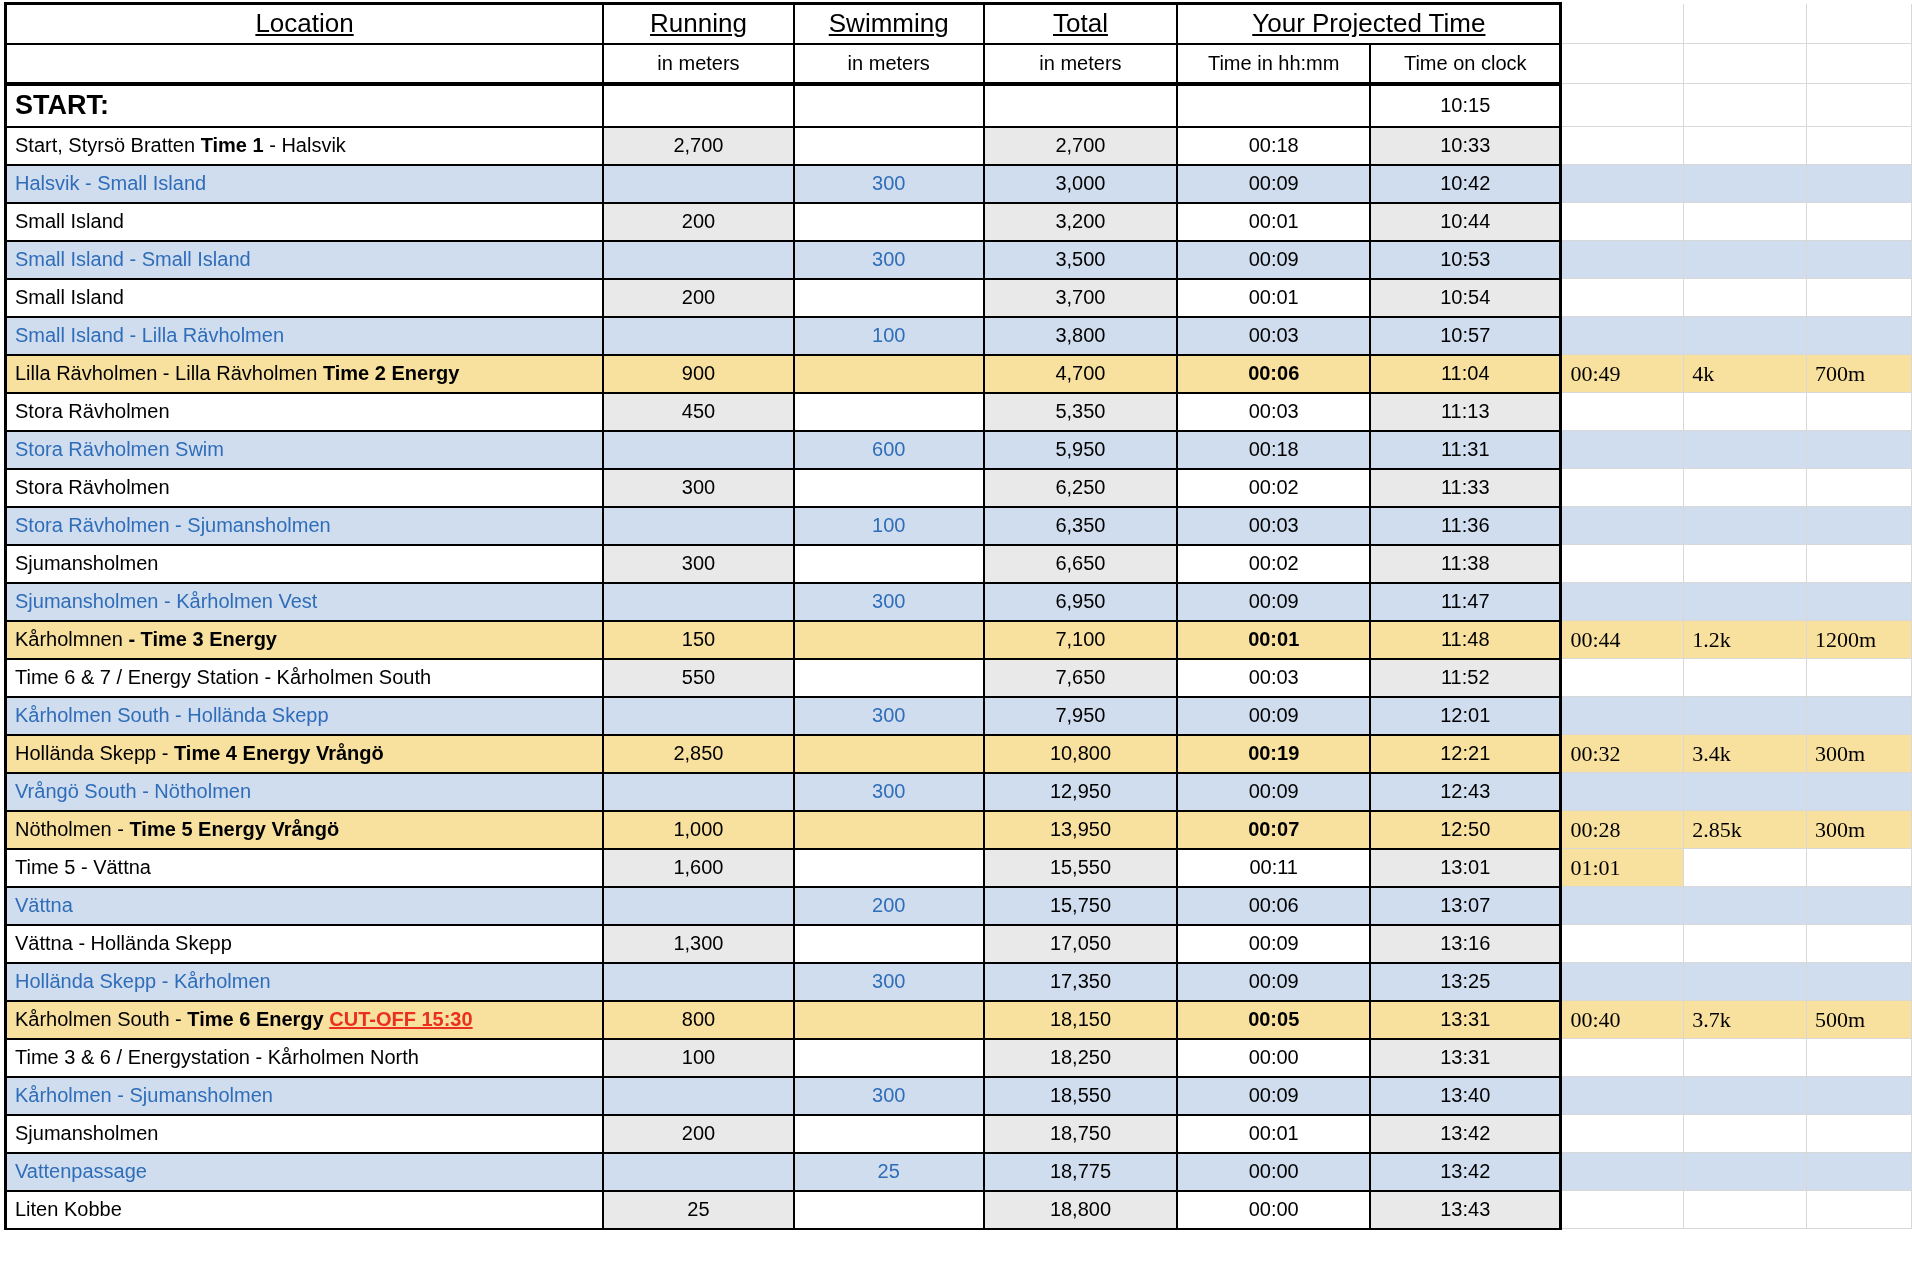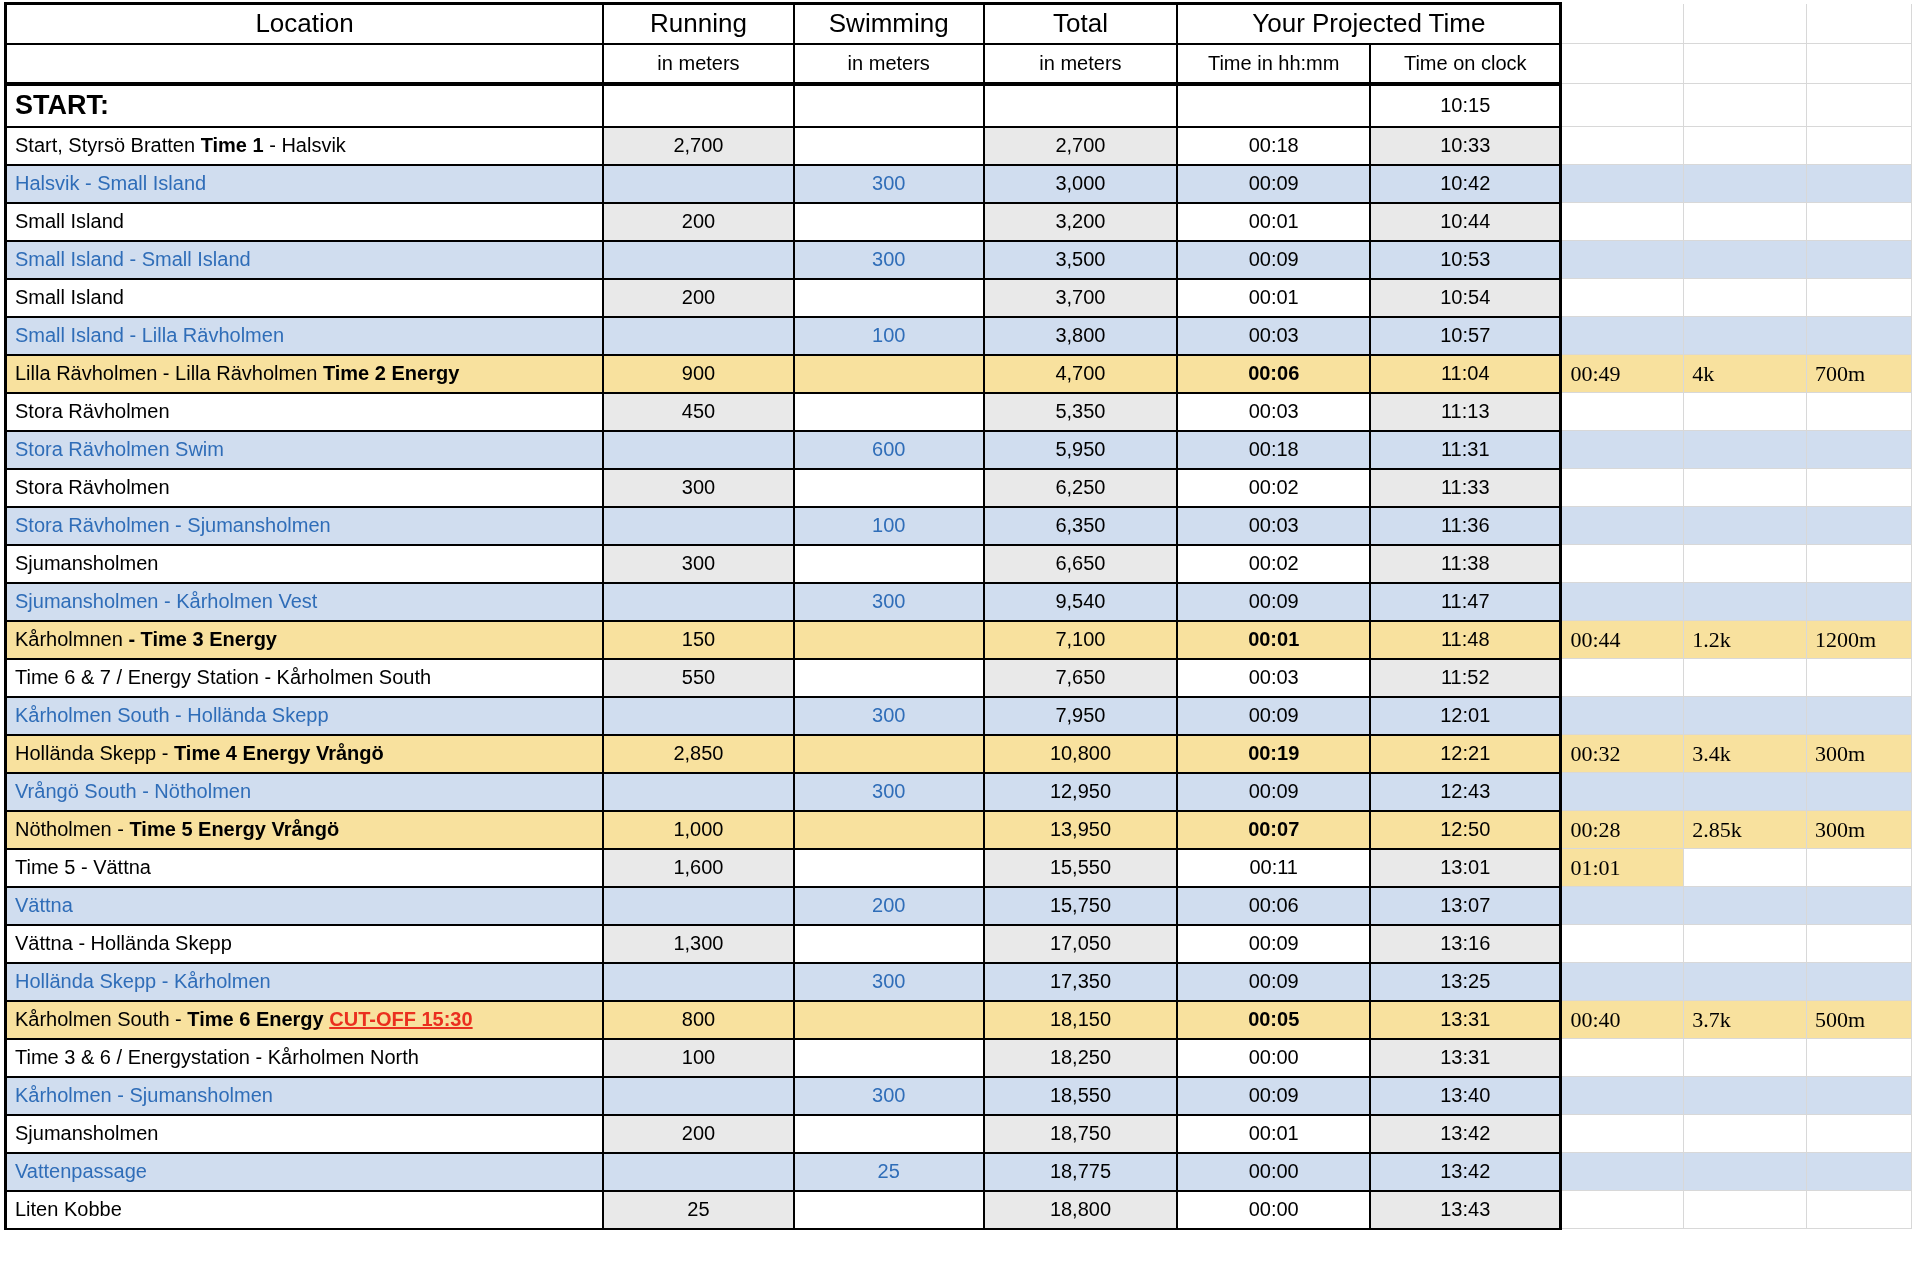--- a/index.html
+++ b/index.html
@@ -30,21 +30,21 @@
   }
   .bg-b{background:var(--bluerow,#d0ddef);}
   .bg-y{background:var(--yellow,#f8e19e);margin-top:31px;}
   .bg-g{background:var(--gray,#e9e9e9);}
   .tx-b{color:var(--bluetext,#2f6db8);}
   .b{font-weight:700;}
   .r{color:var(--red,#ea2f1f);text-decoration:underline;}
   .c-loc{font-size:20px;padding-left:8px;text-align:left;}
   .c-loc span{white-space:pre;}
   .num{font-size:20px;text-align:center;}
-  .hd1{font-size:26px;text-align:center;font-weight:400;}
+  .hd1{font-size:26px;text-align:center;font-weight:400;text-decoration:underline;}
   .hd2{font-size:20px;text-align:center;}
   tr.start .c-loc{font-size:27px;}
 </style>
 </head>
 <body>
 
 <div class="wrap">
   <table>
     <colgroup>
       <col style="width:598px">
@@ -221,21 +221,21 @@
           <td class="m num">00:02</td>
           <td class="m ce num bg-g">11:38</td>
           <td class="x"></td>
           <td class="x"></td>
           <td class="x"></td>
         </tr>
         <tr>
           <td class="m cl c-loc bg-b tx-b"><span class="">Sjumansholmen - Kårholmen Vest</span></td>
           <td class="m num bg-b"></td>
           <td class="m num bg-b tx-b">300</td>
-          <td class="m num bg-b">9,540</td>
+          <td class="m num bg-b">6,950</td>
           <td class="m num bg-b">00:09</td>
           <td class="m ce num bg-b">11:47</td>
           <td class="x bg-b"></td>
           <td class="x bg-b"></td>
           <td class="x bg-b"></td>
         </tr>
         <tr>
           <td class="m cl c-loc bg-y"><span class="">Kårholmnen </span><span class="b">- Time 3 Energy</span></td>
           <td class="m num bg-y">150</td>
           <td class="m num bg-y"></td>

